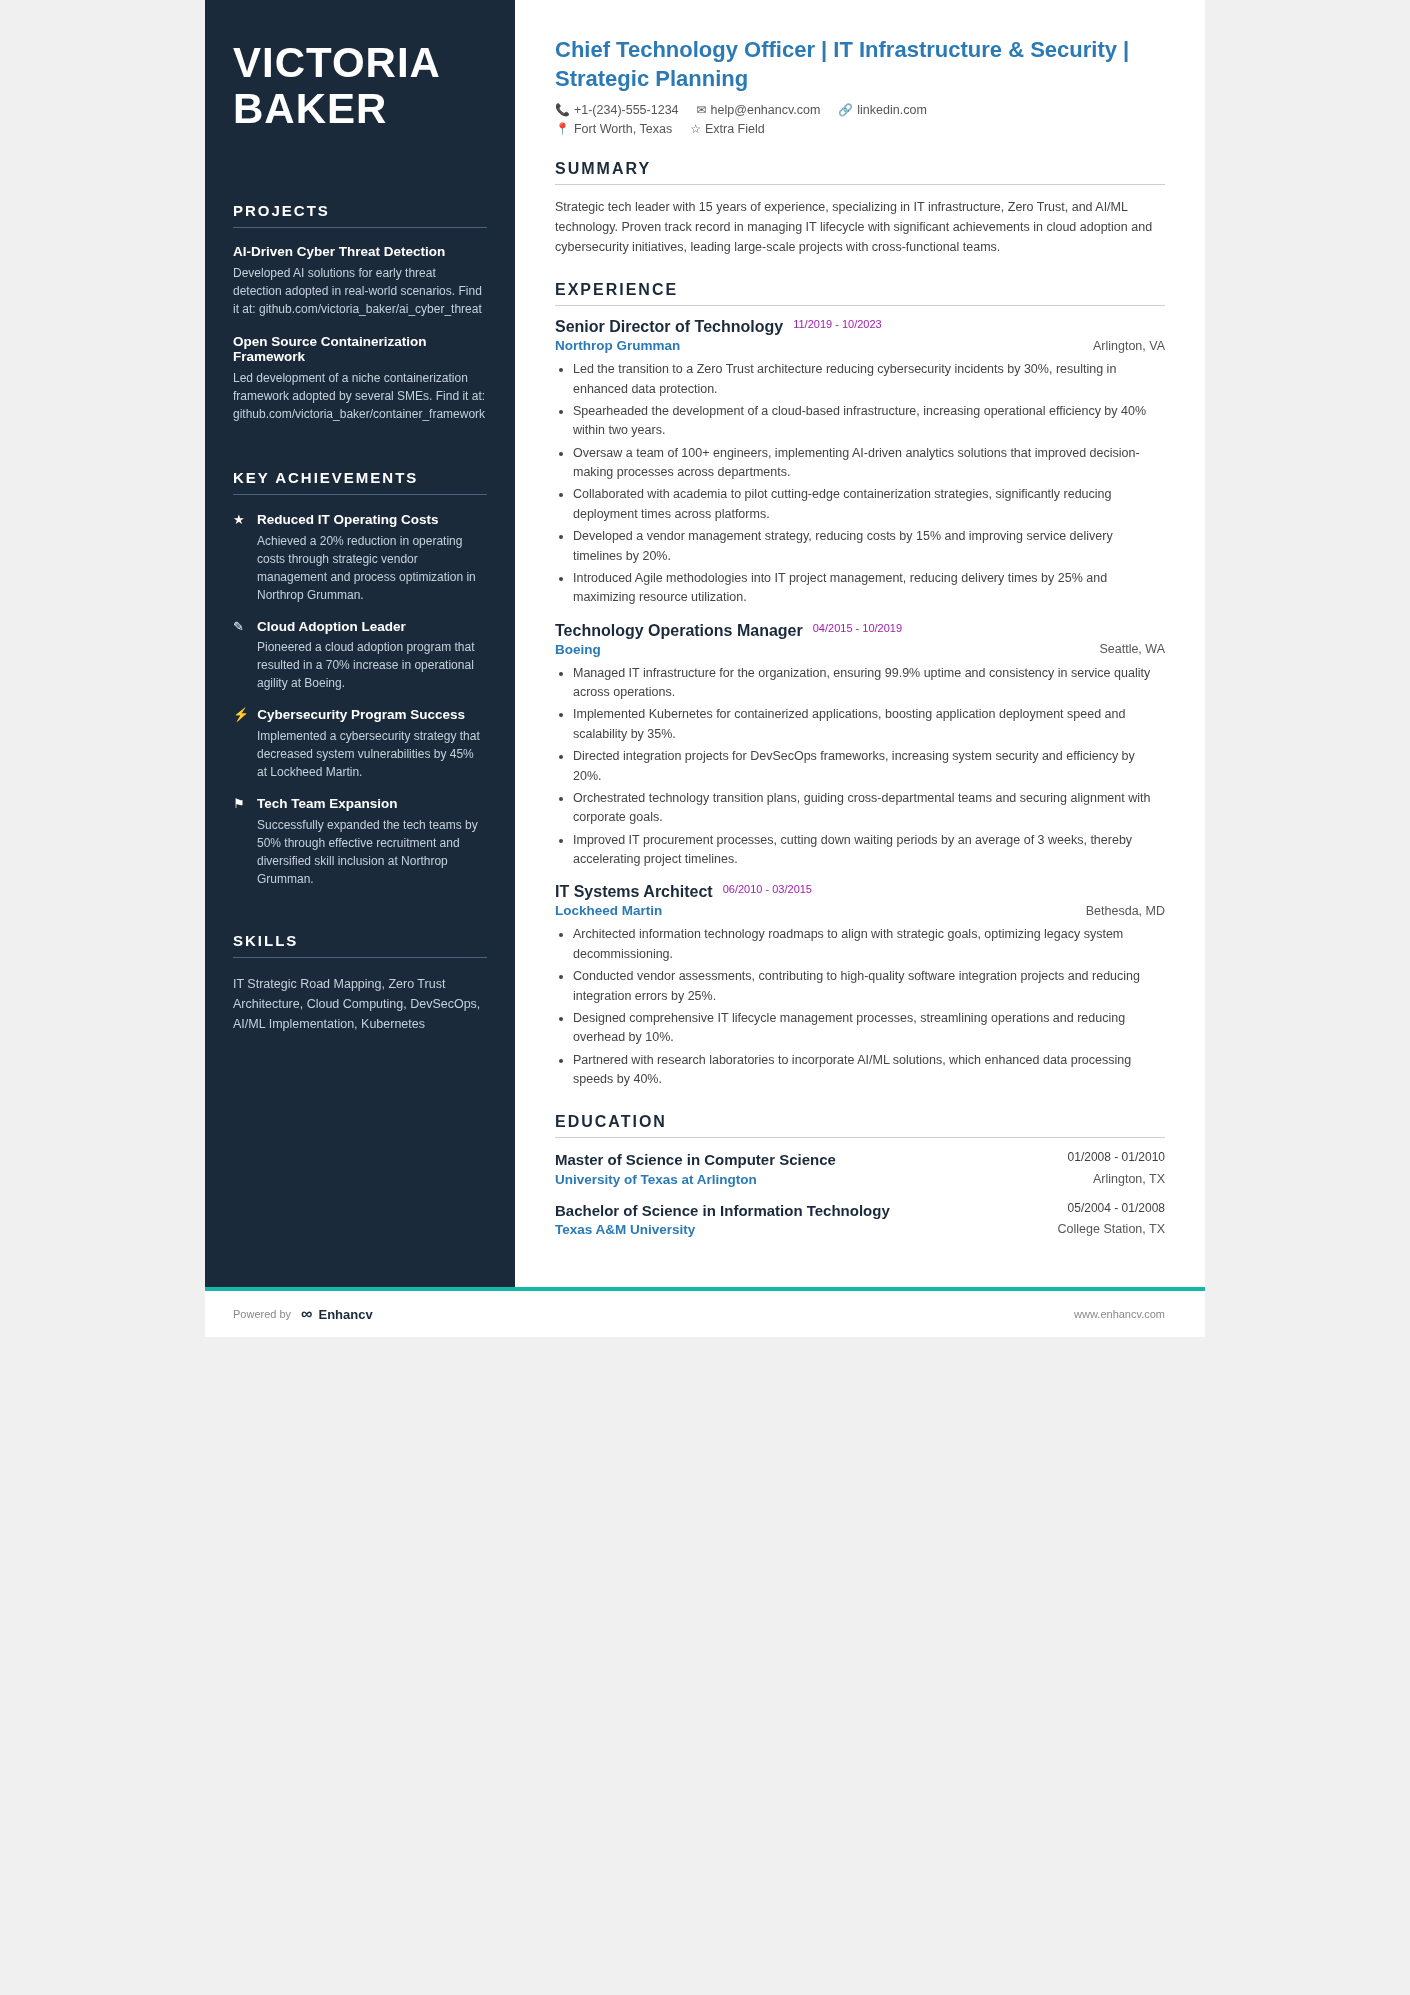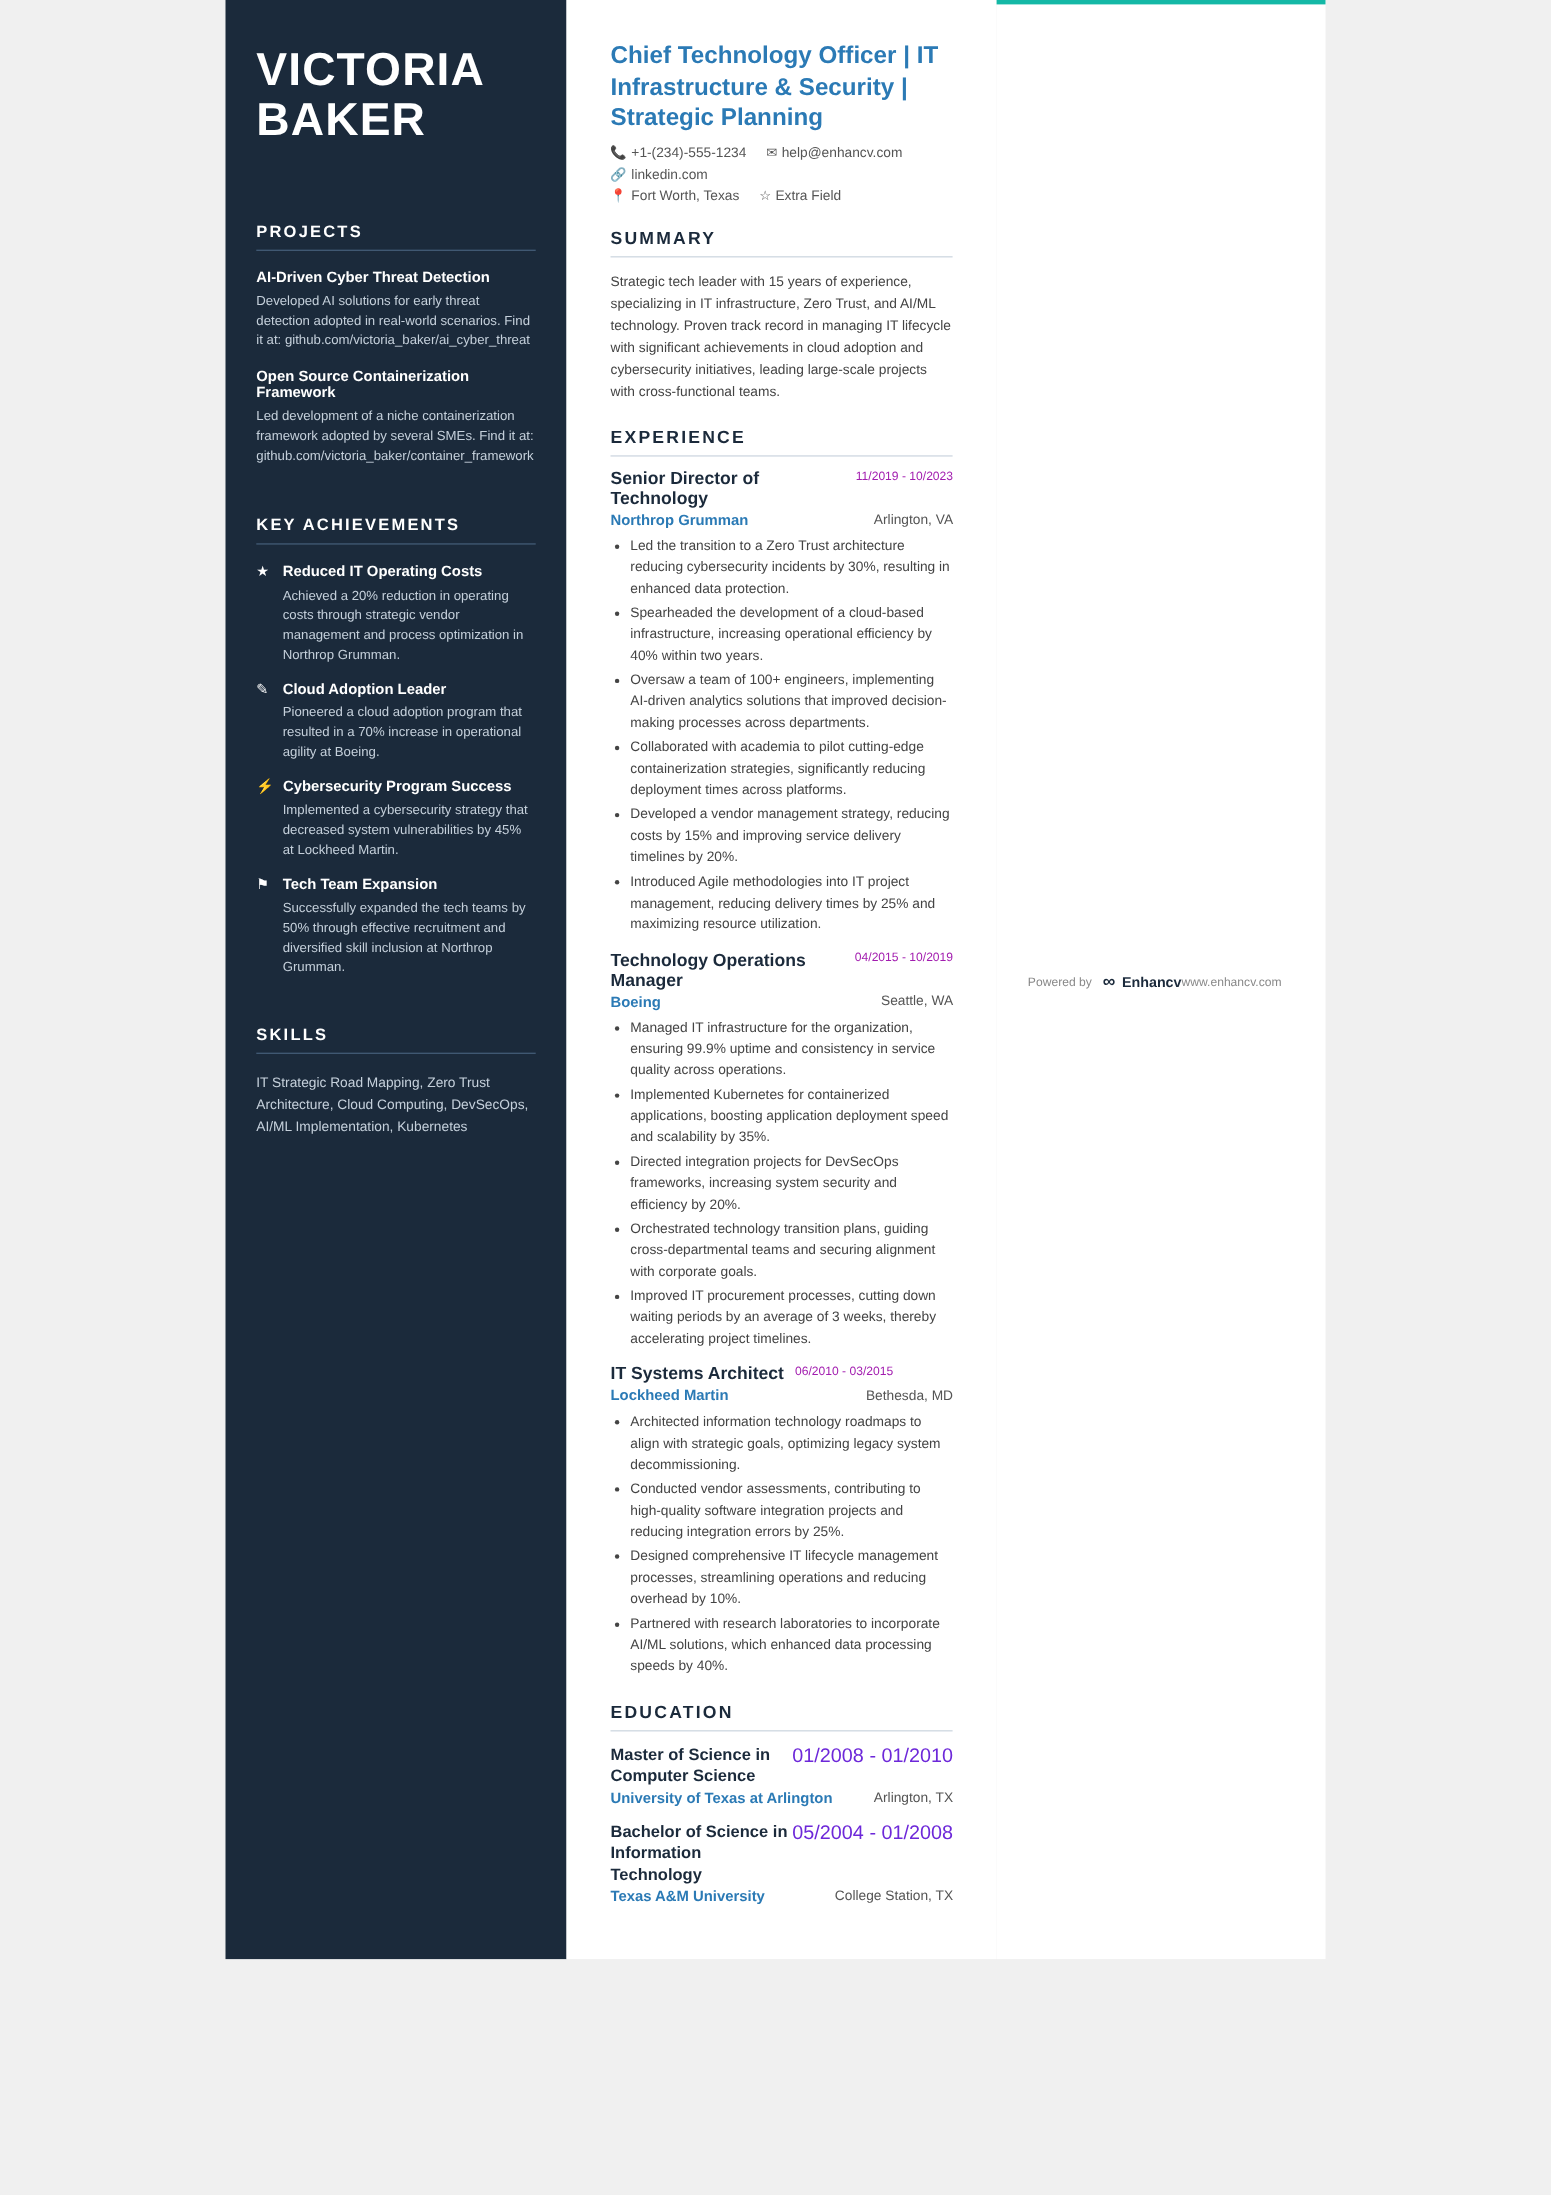--- a/index.html
+++ b/index.html
@@ -186,22 +186,22 @@
       margin-bottom: 2px;
     }
     .edu-degree {
       font-size: 15px;
       font-weight: 700;
       color: #1b2a3b;
       max-width: 380px;
       line-height: 1.3;
     }
     .edu-dates {
-      font-size: 18px;
-      color: #6d28d9;
+      font-size: 12px;
+      color: #404040;
       white-space: nowrap;
       margin-left: 0;
     }
     .edu-sub {
       display: flex;
       justify-content: space-between;
       margin-bottom: 14px;
     }
     .edu-school {
       font-size: 13.5px;
@@ -213,20 +213,21 @@
       color: #555;
     }
     .footer-powered {
       display: flex;
       align-items: center;
       gap: 6px;
     }
     .resume-wrapper {
       width: 1000px;
       display: flex;
+      flex-direction: column;
     }
     .resume-body {
       display: flex;
       flex-direction: row;
       flex: 1;
     }
   </style>
 </head>
 <body>
 

